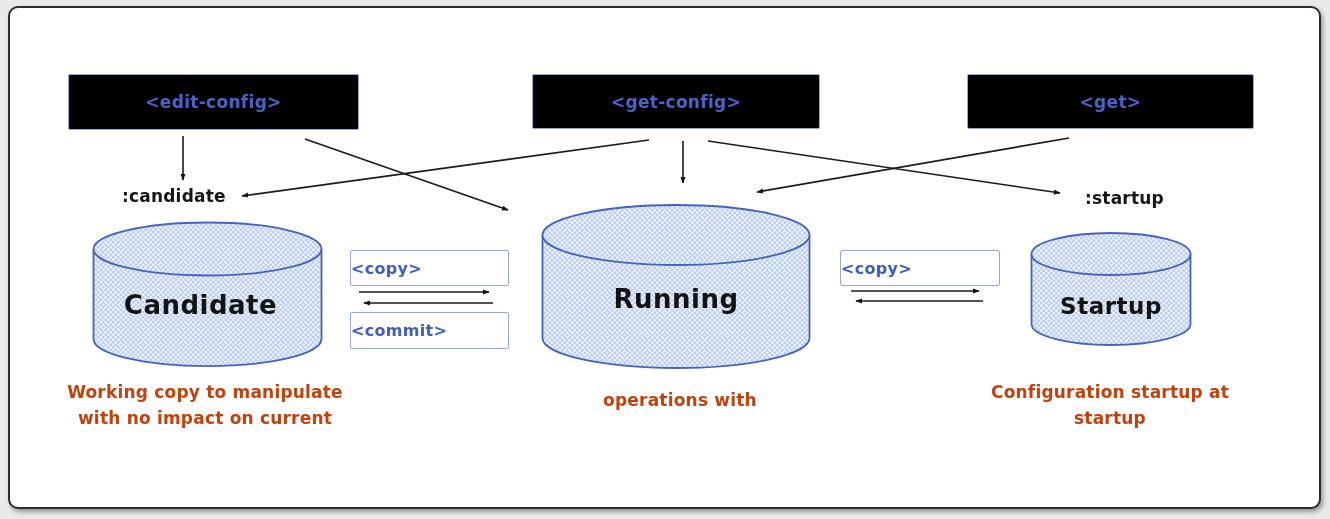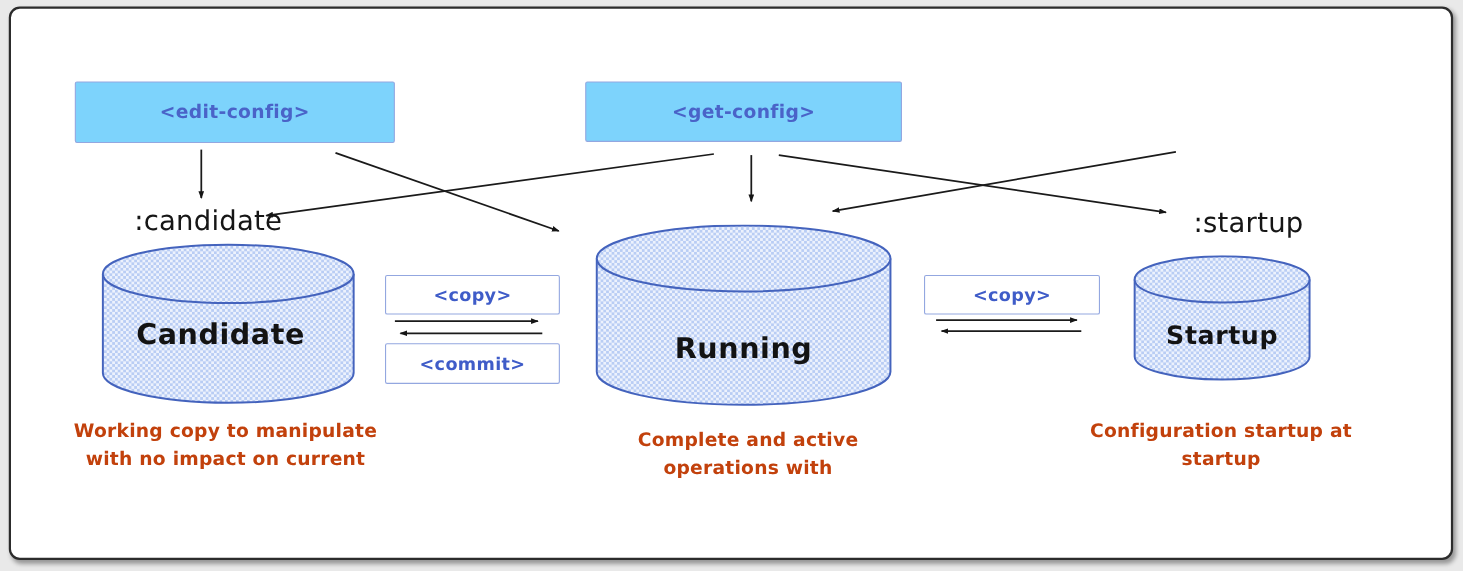--- a/index.html
+++ b/index.html
@@ -10,30 +10,30 @@
     color:#1c1c1c;
   }
   .frame{
     position:absolute;left:8px;top:6px;right:9px;bottom:10px;
     background:#ffffff;border:2px solid #2c2c2c;border-radius:10px;
     box-shadow:2px 3px 4px rgba(0,0,0,0.35);
   }
   .overlay{position:absolute;left:0;top:0;width:1330px;height:519px;pointer-events:none;}
   .op-box{
     position:absolute;display:flex;align-items:center;justify-content:center;
-    background:#7dd3fc;border:1.5px solid #93a7e0;border-radius:2px;
+    background:#000000;border:1.5px solid #93a7e0;border-radius:2px;
     color:#4a63c8;font-size:17px;font-weight:bold;letter-spacing:0.3px;
   }
   .xfer-box{
-    position:absolute;display:flex;align-items:center;justify-content:center;
+    position:absolute;display:flex;align-items:center;justify-content:flex-start;
     background:#ffffff;border:1.5px solid #93a7e0;border-radius:2px;
     color:#3f5cc8;font-size:16px;font-weight:bold;letter-spacing:0.3px;
   }
   .tag{
-    position:absolute;font-size:25px;font-weight:normal;color:#161616;letter-spacing:0.2px;
+    position:absolute;font-size:17px;font-weight:bold;color:#161616;letter-spacing:0.2px;
   }
   .cyl{position:absolute;}
   .cyl-label{
     position:absolute;text-align:center;color:#131313;font-weight:bold;letter-spacing:0.5px;
   }
   .desc{
     position:absolute;text-align:center;color:#c2410c;
     font-size:17px;font-weight:bold;line-height:26px;letter-spacing:0.2px;
   }
 </style>
@@ -68,35 +68,38 @@
       <line x1="983" y1="301" x2="856" y2="301" marker-end="url(#ah)"></line>
     </g>
   </svg>
 
   <div class="op-box" style="left:68px;top:74px;width:289px;height:54px">
     <span>&lt;edit-config&gt;</span>
   </div>
   <div class="op-box" style="left:532px;top:74px;width:286px;height:53px">
     <span>&lt;get-config&gt;</span>
   </div>
+  <div class="op-box" style="left:967px;top:74px;width:285px;height:53px">
+    <span>&lt;get&gt;</span>
+  </div>
 
   <div class="tag" style="left:122px;top:186px">:candidate</div>
   <div class="tag" style="left:1085px;top:188px">:startup</div>
 
   <svg class="cyl" style="left:92px;top:221px" width="231" height="147" viewBox="0 0 231 147">
     <path d="M1.5 28 L1.5 118 A113.5 27 0 0 0 229.5 118 L229.5 28" fill="url(#hatch)" stroke="#4463bd" stroke-width="1.8"></path>
     <ellipse cx="115.5" cy="28" rx="114" ry="26.5" fill="url(#hatch)" stroke="#4463bd" stroke-width="1.8"></ellipse>
   </svg>
   <div class="cyl-label" style="left:92px;top:290px;width:217px;font-size:26px">Candidate</div>
 
   <svg class="cyl" style="left:541px;top:204px" width="270" height="166" viewBox="0 0 270 166">
     <path d="M1.5 31 L1.5 134 A133.5 30 0 0 0 268.5 134 L268.5 31" fill="url(#hatch)" stroke="#4463bd" stroke-width="1.8"></path>
     <ellipse cx="135" cy="31" rx="133.5" ry="30" fill="url(#hatch)" stroke="#4463bd" stroke-width="1.8"></ellipse>
   </svg>
-  <div class="cyl-label" style="left:541px;top:302px;width:270px;font-size:26px">Running</div>
+  <div class="cyl-label" style="left:541px;top:284px;width:270px;font-size:26px">Running</div>
 
   <svg class="cyl" style="left:1030px;top:232px" width="162" height="115" viewBox="0 0 162 115">
     <path d="M1.5 22 L1.5 92 A79.5 21 0 0 0 160.5 92 L160.5 22" fill="url(#hatch)" stroke="#4463bd" stroke-width="1.8"></path>
     <ellipse cx="81" cy="22" rx="79.5" ry="21" fill="url(#hatch)" stroke="#4463bd" stroke-width="1.8"></ellipse>
   </svg>
   <div class="cyl-label" style="left:1030px;top:293px;width:162px;font-size:23px">Startup</div>
 
   <div class="xfer-box" style="left:350px;top:250px;width:157px;height:34px">
     <span>&lt;copy&gt;</span>
   </div>
@@ -105,21 +108,20 @@
   </div>
   <div class="xfer-box" style="left:840px;top:250px;width:158px;height:34px">
     <span>&lt;copy&gt;</span>
   </div>
 
   <div class="desc" style="left:45px;top:379px;width:320px">
     <div>Working copy to manipulate</div>
     <div>with no impact on current</div>
   </div>
   <div class="desc" style="left:560px;top:387px;width:240px">
-    <div>Complete and active</div>
     <div>operations with</div>
   </div>
   <div class="desc" style="left:985px;top:379px;width:250px">
     <div>Configuration startup at</div>
     <div>startup</div>
   </div>
 
 </div>
 
 </body></html>

